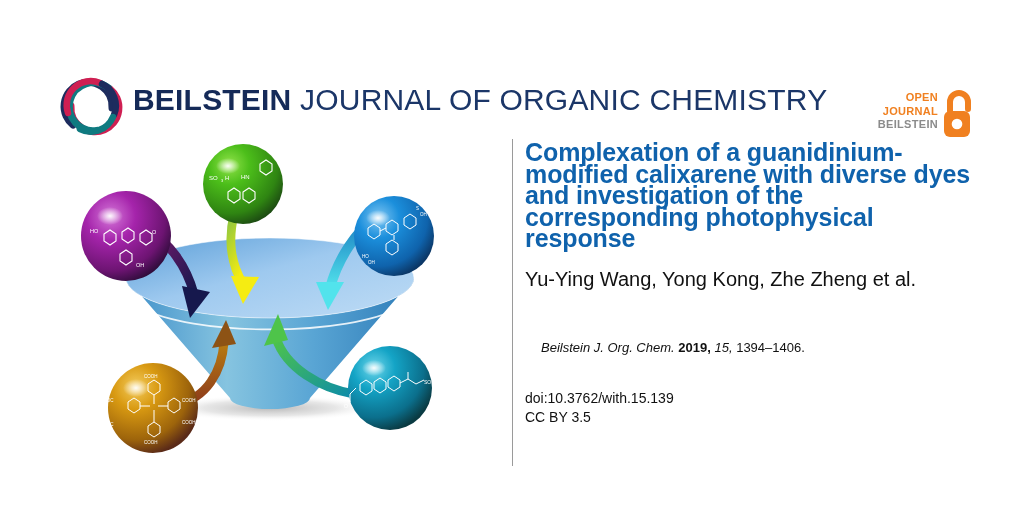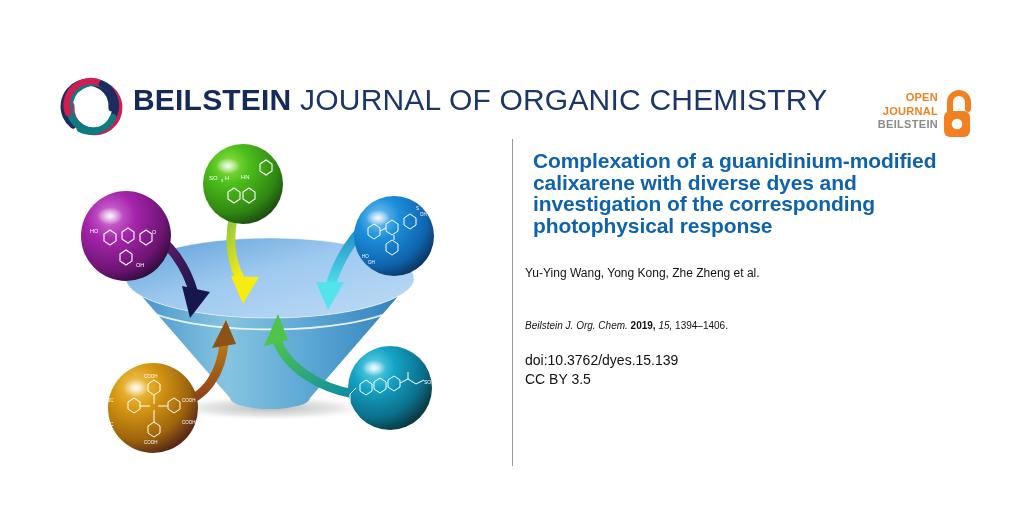--- a/index.html
+++ b/index.html
@@ -38,29 +38,29 @@
   
   #divider{
     position:absolute;left:512px;top:139px;
     width:1px;height:327px;background:#9a9a9a;
   }
 
   
   #meta{position:absolute;left:525px;top:142px;width:450px;}
 
   #title{
-    color:#0f62ac;font-weight:bold;font-size:21px;line-height:21.5px;
-    letter-spacing:-.1px;margin:8px;
+    color:#0f62ac;font-weight:bold;font-size:25px;line-height:21.5px;
+    letter-spacing:-.1px;margin:0;
   }
   #authors{
-    color:#111;font-size:12px;line-height:22px;margin:0;
+    color:#111;font-size:20px;line-height:22px;margin:0;
     padding-top:18px;
   }
   #citation{
-    color:#111;font-size:10px;line-height:18px;margin:0;padding-top:33px;
+    color:#111;font-size:13px;line-height:18px;margin:16px;padding-top:33px;
     font-style:italic;
   }
   #citation .year{font-weight:bold;font-style:normal;}
   #citation .vol{font-style:italic;}
   #citation .pages{font-style:normal;}
   #doi{
     color:#111;font-size:14px;line-height:19px;margin:0;padding-top:16px;
     font-style:normal;
   }
 
@@ -320,18 +320,18 @@
   <div id="meta">
     <h1 id="title">Complexation of a guanidinium-modified calixarene with diverse dyes and investigation of the corresponding photophysical response</h1>
     <p id="authors">Yu-Ying Wang, Yong Kong, Zhe Zheng et al.</p>
     <p id="citation">
       <span>Beilstein J. Org. Chem.</span>
       <span class="year">2019,</span>
       <span class="vol">15,</span>
       <span class="pages">1394–1406.</span>
     </p>
     <p id="doi">
-      <span>doi:10.3762/dyes.15.139</span><br>
+      <span>doi:10.3762/with.15.139</span><br>
       <span>CC BY 3.5</span>
     </p>
   </div>
 
 </div>
 
 </body></html>

